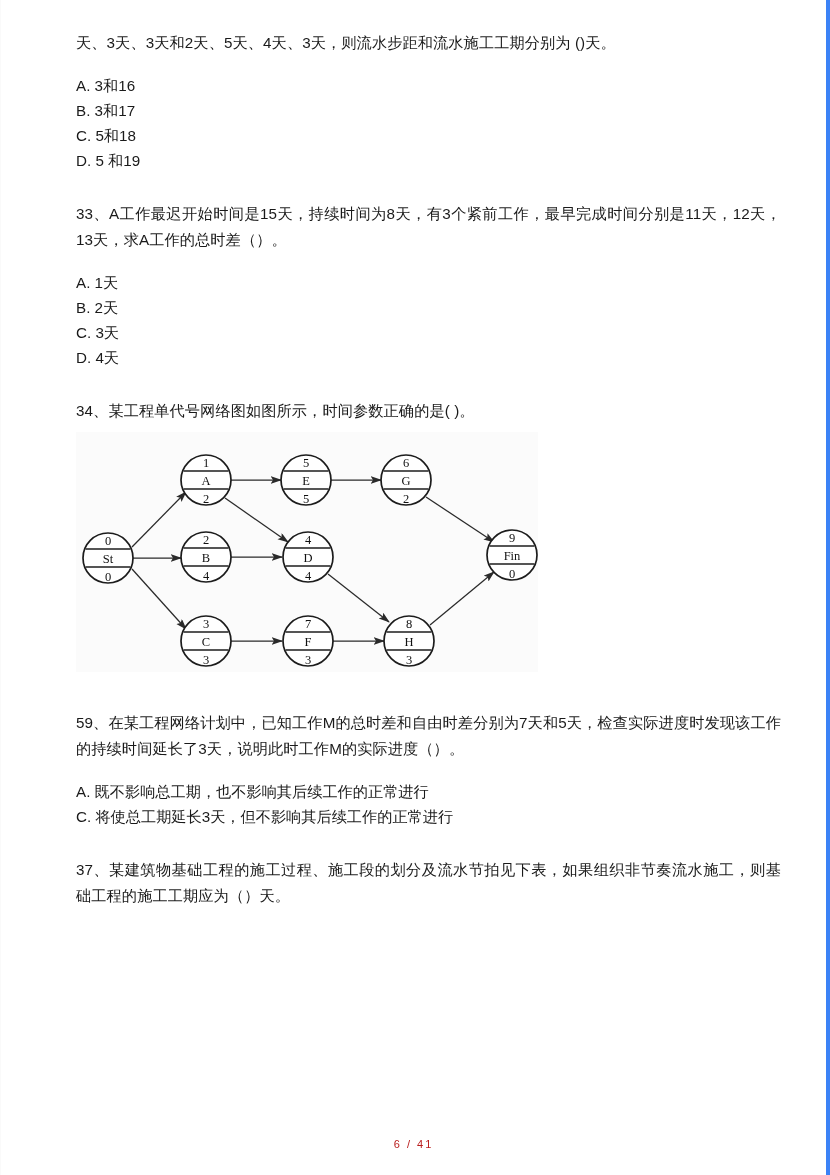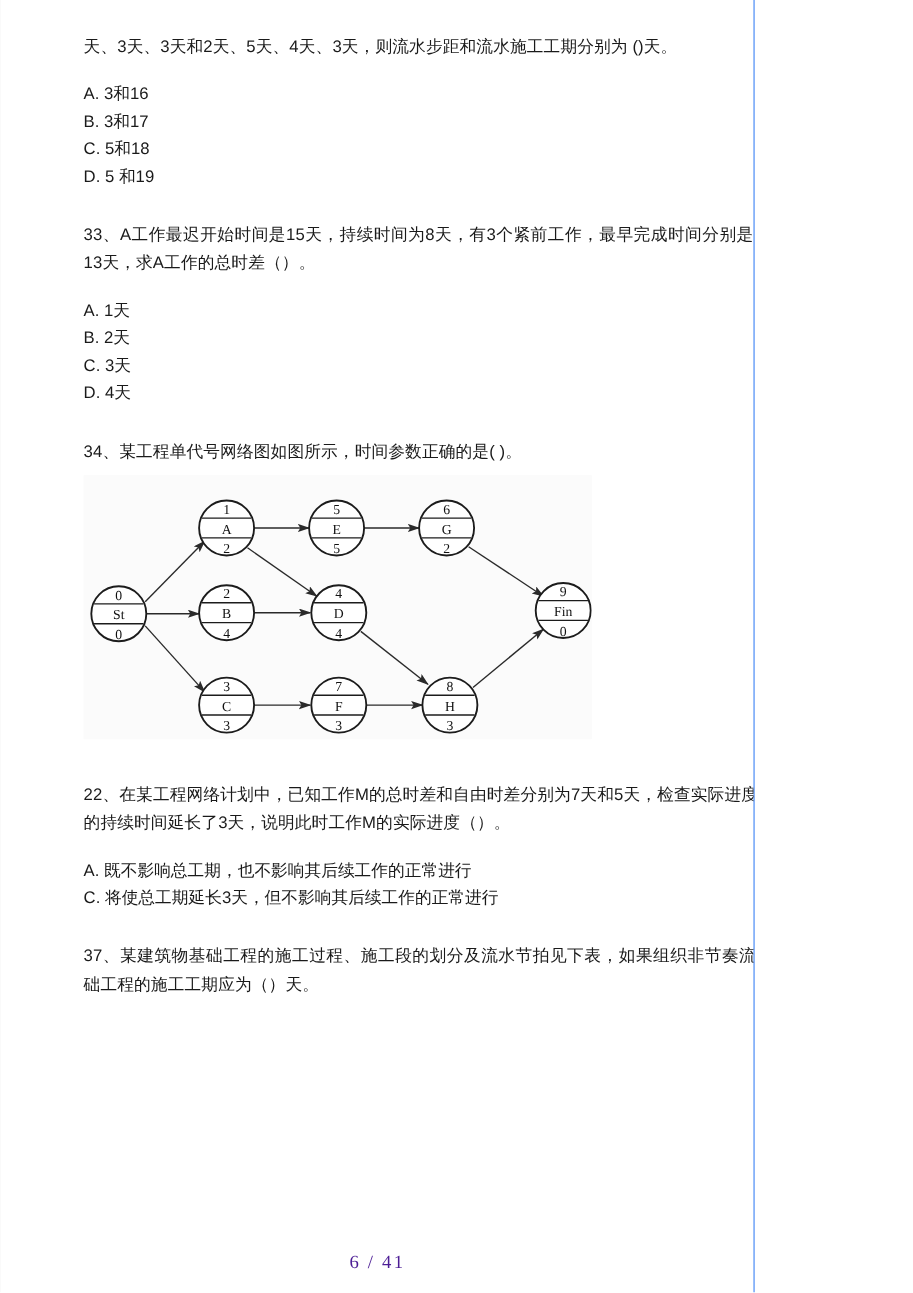--- a/index.html
+++ b/index.html
@@ -5,25 +5,25 @@
   html, body {
     margin: 0;
     padding: 0;
     background: #ffffff;
   }
   body {
     font-family: "Liberation Sans", "DejaVu Sans", sans-serif;
   }
   .page {
     position: relative;
-    width: 686px;
+    width: 830px;
     height: 1175px;
     background: #ffffff;
     box-sizing: border-box;
-    border-right: 1px solid #3b82f6;
+    border-right: 4px solid #3b82f6;
     border-left: 1px solid #fafafa;
     overflow: hidden;
   }
   .content {
     position: absolute;
     left: 75px;
     top: 30px;
     width: 705px;
   }
   .qblock {
@@ -77,23 +77,23 @@
     stroke: #2a2a2a;
     stroke-width: 1.25;
     fill: none;
   }
   .pagenum {
     position: absolute;
     left: 0;
     right: 0;
     top: 1138px;
     text-align: center;
-    font-family: Liberation Serif, serif;
-    font-size: 17px;
-    color: #4c1d95;
+    font-family: Liberation Sans, sans-serif;
+    font-size: 11px;
+    color: #b91c1c;
     letter-spacing: 2px;
   }
 </style>
 </head>
 <body>
 
 <div class="page">
   <div class="content">
 
     <div class="qblock">
@@ -239,21 +239,21 @@
       </div>
 
     </div>
 
     <div class="spacer-sm"></div>
 
 
     <div class="spacer-sm"></div>
 
     <div class="qblock">
-      <div class="qtext">22、在某工程网络计划中，已知工作M的总时差和自由时差分别为7天和5天，检查实际进度时发现该工作的持续时间延长了3天，说明此时工作M的实际进度（）。</div>
+      <div class="qtext">59、在某工程网络计划中，已知工作M的总时差和自由时差分别为7天和5天，检查实际进度时发现该工作的持续时间延长了3天，说明此时工作M的实际进度（）。</div>
       <div class="opts">
         <div class="opt">A. 既不影响总工期，也不影响其后续工作的正常进行</div>
         <div class="opt">C. 将使总工期延长3天，但不影响其后续工作的正常进行</div>
       </div>
     </div>
 
     <div class="spacer-sm"></div>
 
     <div class="qblock">
       <div class="qtext">37、某建筑物基础工程的施工过程、施工段的划分及流水节拍见下表，如果组织非节奏流水施工，则基础工程的施工工期应为（）天。</div>

